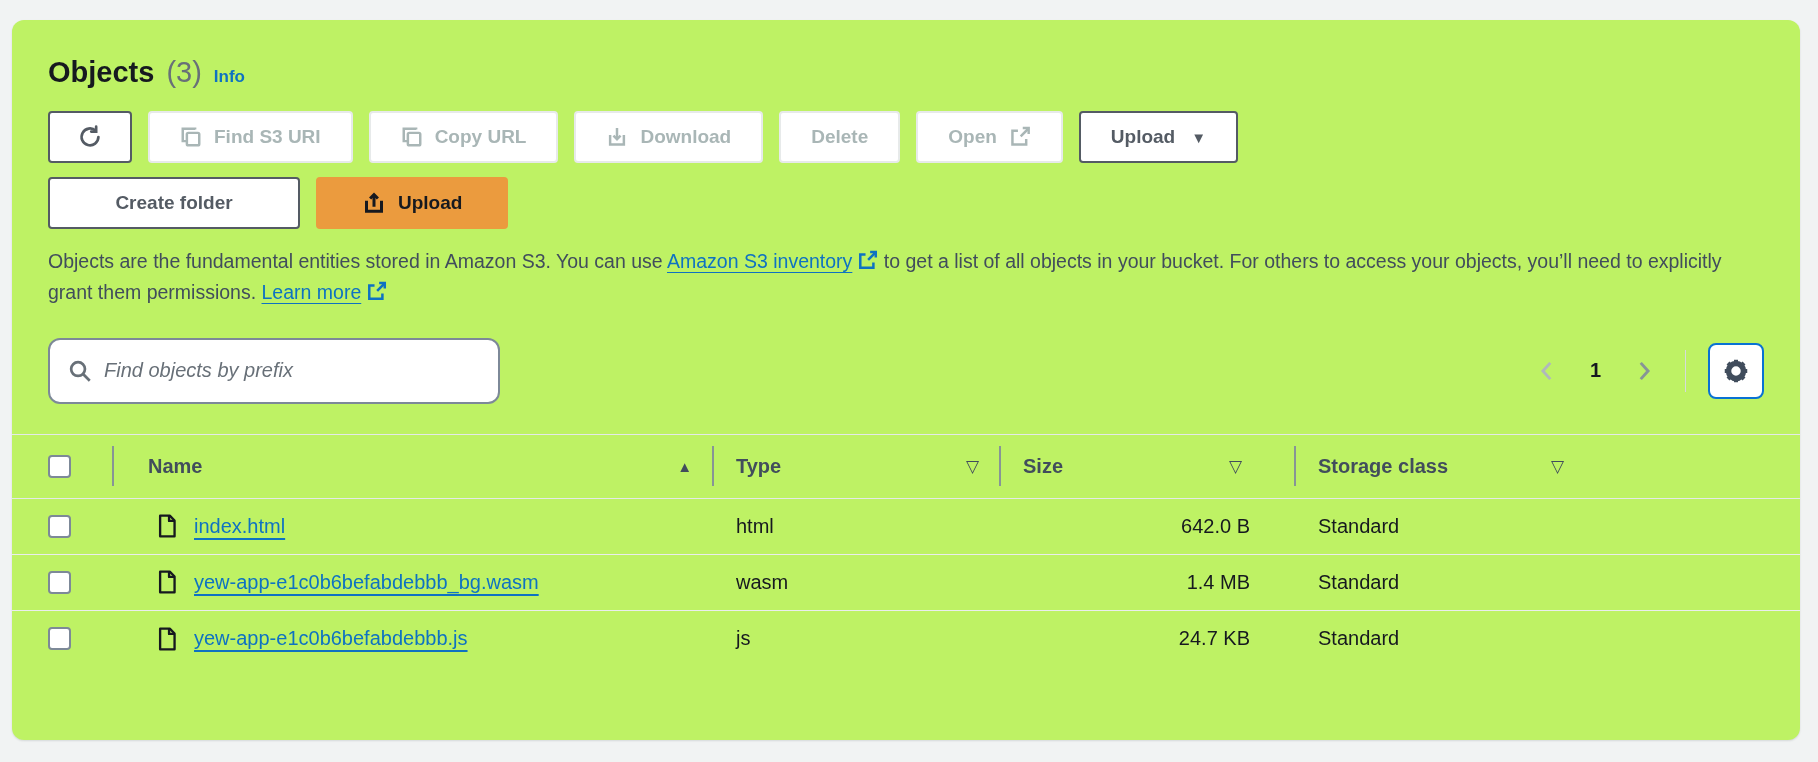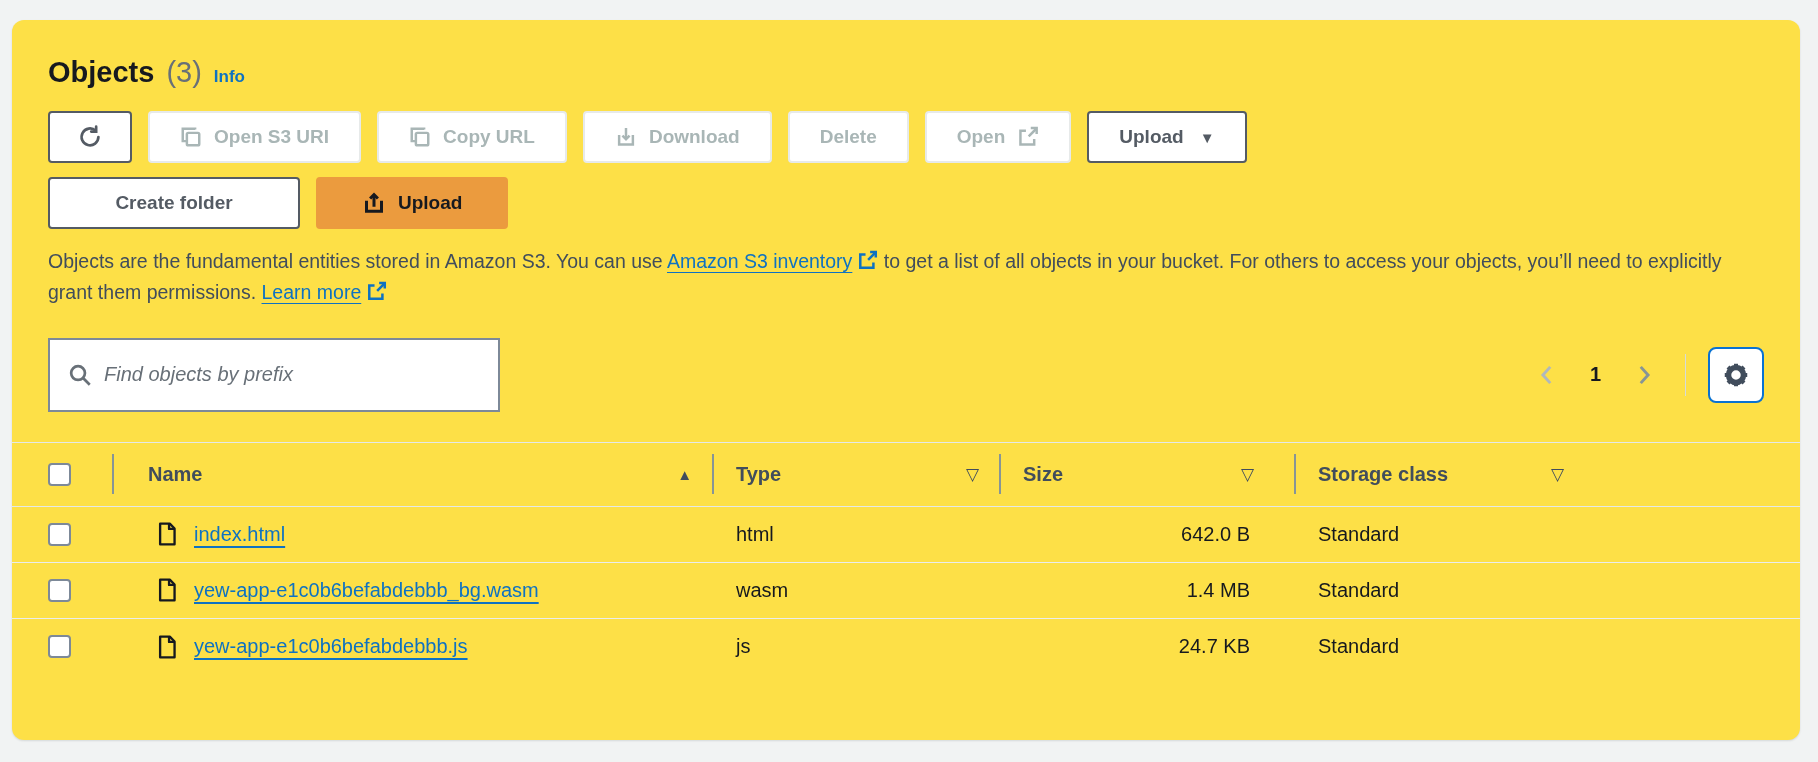--- a/index.html
+++ b/index.html
@@ -5,21 +5,21 @@
   * { margin: 0; padding: 0; box-sizing: border-box; }
   html, body { width: 1818px; height: 762px; overflow: hidden; }
   body {
     background: #f1f3f3;
     font-family: "Liberation Sans", "DejaVu Sans", sans-serif;
     color: #16191f;
   }
   .card {
     position: absolute; left: 12px; top: 20px;
     width: 1788px; height: 720px;
-    background: #fde047;
+    background: #bef264;
     border-radius: 12px;
     box-shadow: 0 1px 2px rgba(0,28,36,.12);
     overflow: hidden;
   }
   .card-content { padding: 36px 36px 0 36px; }
 
   
   .title-row { display: flex; align-items: baseline; gap: 12px; margin-bottom: 22px; }
   .page-title { font-size: 29px; font-weight: bold; color: #16191f; }
   .obj-count { font-size: 29px; font-weight: normal; color: #687078; }
@@ -58,22 +58,22 @@
     color: #0e72c2; text-decoration: underline; text-underline-offset: 4px;
     cursor: pointer; white-space: nowrap;
   }
   .ext-icon { display: inline-block; vertical-align: -3px; margin-left: 5px; }
   .ext-icon svg { stroke: #0e72c2; }
 
   
   .filter-row { display: flex; align-items: center; margin-top: 28px; }
   .search-box {
     display: flex; align-items: center; gap: 12px;
-    width: 452px; height: 74px; padding: 0 18px;
-    border: 2px solid #7d8998; border-radius: 0; background: #fff;
+    width: 452px; height: 66px; padding: 0 18px;
+    border: 2px solid #7d8998; border-radius: 12px; background: #fff;
   }
   .search-box svg { stroke: #687078; flex: none; }
   .search-box input {
     border: none; outline: none; width: 100%;
     font-size: 20px; font-style: italic; color: #414d5c;
     font-family: inherit; background: transparent;
   }
   .search-box input::placeholder { color: #687078; font-style: italic; }
   .pagination { margin-left: auto; display: flex; align-items: center; gap: 8px; }
   .page-chevron { background: none; border: none; cursor: pointer; padding: 6px 10px; display: flex; }
@@ -96,21 +96,21 @@
     font-size: 20px; font-weight: bold; color: #414d5c;
     height: 36px; padding: 0 20px 0 24px; cursor: pointer; gap: 24px;
   }
   .th .col-label { color: #414d5c; }
   .th.sep::before {
     content: ""; position: absolute; left: 0; top: -2px; bottom: -2px;
     width: 2px; background: #879596;
   }
   .th-check { padding-left: 36px; height: 36px; display: flex; align-items: center; }
   .th-name { padding-left: 36px; }
-  .th-size { padding-right: 40px; }
+  .th-size { padding-right: 52px; }
   .sort-asc { font-size: 15px; color: #414d5c; }
   .sort-none { font-size: 17px; color: #414d5c; }
   .trow { height: 56px; border-bottom: 1px solid #eaeded; }
   .trow:last-child { border-bottom: none; }
   .td { font-size: 20px; color: #16191f; padding: 0 20px 0 24px; }
   .td-check { padding-left: 36px; display: flex; align-items: center; }
   .td-name { display: flex; align-items: center; gap: 16px; padding-left: 44px; }
   .td-size { text-align: right; padding-right: 44px; }
   .obj-link {
     color: #0e72c2; text-decoration: underline; text-underline-offset: 5px;
@@ -143,21 +143,21 @@
           </svg>
         </span>
       </button>
       <button class="btn disabled">
         <span class="file-icon">
           <svg width="22" height="22" viewBox="0 0 16 16" fill="none" stroke-width="1.8">
             <rect x="5" y="5" width="9" height="9" rx="1"></rect>
             <path d="M11 2.5V2H2v9h3"></path>
           </svg>
         </span>
-        <span>Open S3 URI</span>
+        <span>Find S3 URI</span>
       </button>
       <button class="btn disabled">
         <span class="file-icon">
           <svg width="22" height="22" viewBox="0 0 16 16" fill="none" stroke-width="1.8">
             <rect x="5" y="5" width="9" height="9" rx="1"></rect>
             <path d="M11 2.5V2H2v9h3"></path>
           </svg>
         </span>
         <span>Copy URL</span>
       </button>

